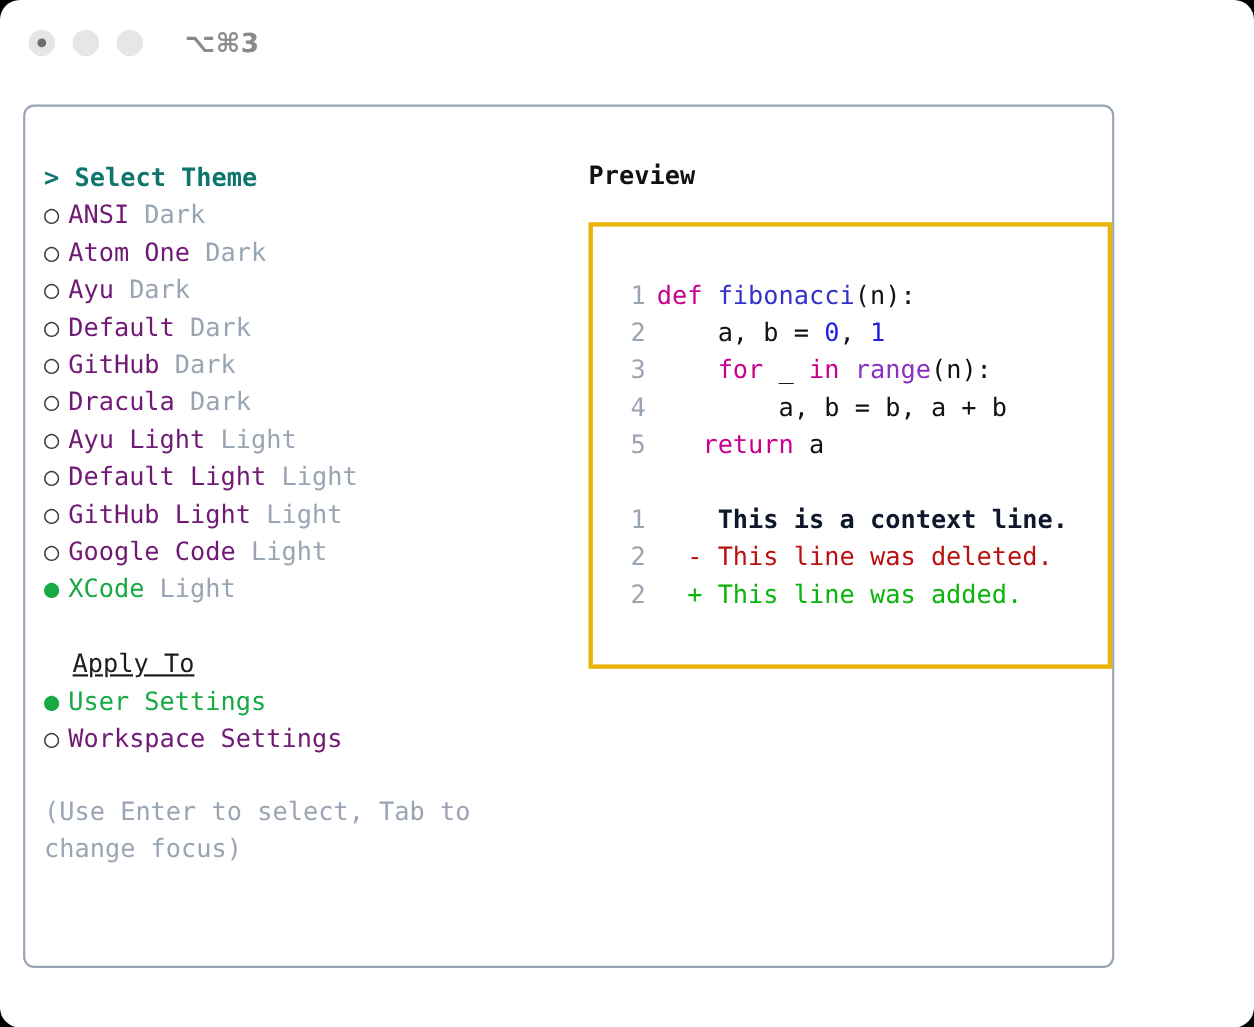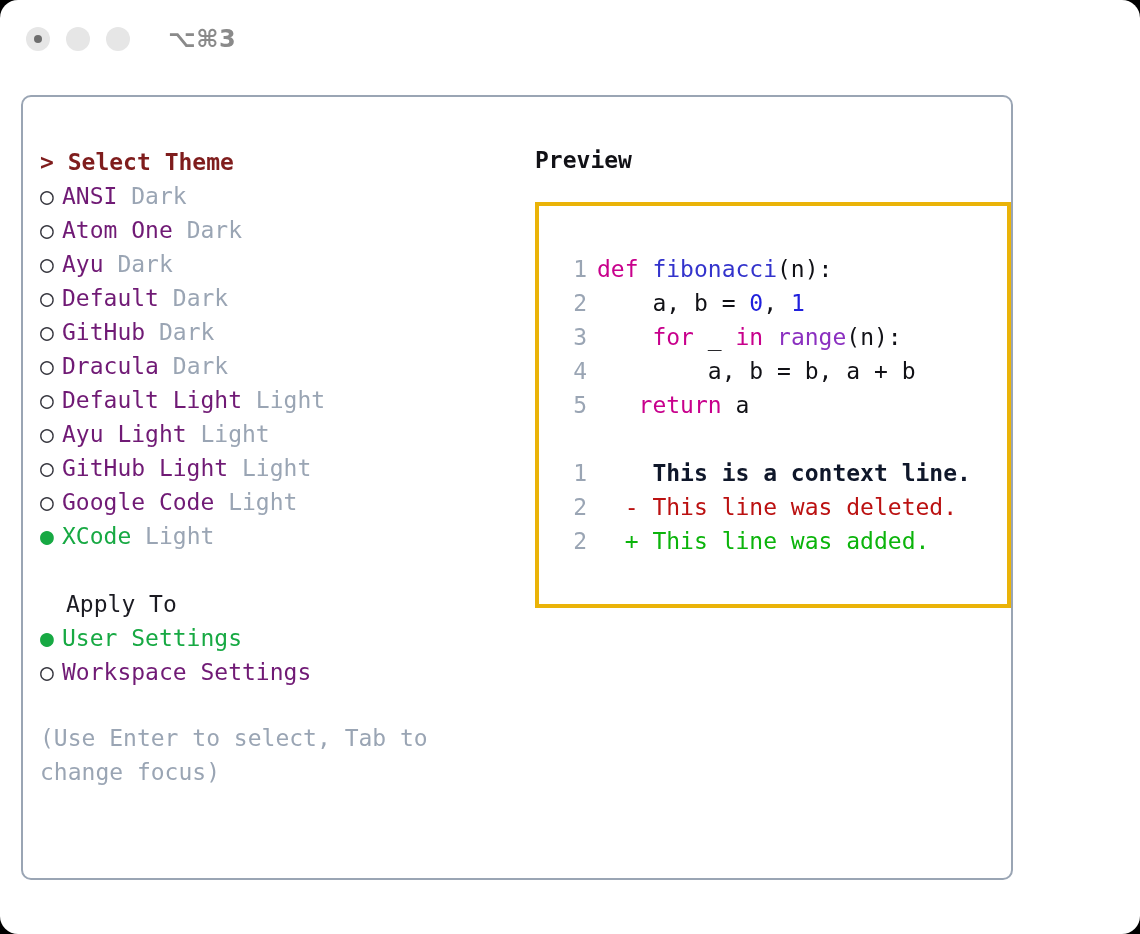--- a/index.html
+++ b/index.html
@@ -93,39 +93,40 @@
   }
 
   .row {
     font-size: 23px;
     line-height: 34px;
     white-space: pre;
     color: #2b2b33;
   }
   .row.header {
     font-weight: bold;
-    color: #7f1d1d;
+    color: #0f766e;
   }
   .bullet {
     display: inline-block;
     width: 22px;
     color: #3a3a42;
   }
   .bullet.sel { color: #17a943; }
   .name { color: #701a75; }
   .name.sel { color: #17a943; }
   .tag { color: #9aa5b4; }
 
   .spacer { height: 34px; }
   .apply-header {
     font-size: 23px;
     line-height: 34px;
     white-space: pre;
     color: #1b1b22;
     padding-left: 26px;
+    text-decoration: underline;
   }
 
   .hint {
     margin-top: 32px;
     font-size: 23px;
     line-height: 34px;
     color: #9aa5b4;
     width: 405px;
   }
 
@@ -195,22 +196,22 @@
 
       <div class="left-col">
         <div class="row header"><span>&gt; </span><span>Select Theme</span></div>
         <div id="theme-list">
             <div class="row"><span class="bullet">○</span><span class="name">ANSI</span><span class="tag"> Dark</span></div>
             <div class="row"><span class="bullet">○</span><span class="name">Atom One</span><span class="tag"> Dark</span></div>
             <div class="row"><span class="bullet">○</span><span class="name">Ayu</span><span class="tag"> Dark</span></div>
             <div class="row"><span class="bullet">○</span><span class="name">Default</span><span class="tag"> Dark</span></div>
             <div class="row"><span class="bullet">○</span><span class="name">GitHub</span><span class="tag"> Dark</span></div>
             <div class="row"><span class="bullet">○</span><span class="name">Dracula</span><span class="tag"> Dark</span></div>
+            <div class="row"><span class="bullet">○</span><span class="name">Ayu Light</span><span class="tag"> Light</span></div>
             <div class="row"><span class="bullet">○</span><span class="name">Default Light</span><span class="tag"> Light</span></div>
-            <div class="row"><span class="bullet">○</span><span class="name">Ayu Light</span><span class="tag"> Light</span></div>
             <div class="row"><span class="bullet">○</span><span class="name">GitHub Light</span><span class="tag"> Light</span></div>
             <div class="row"><span class="bullet">○</span><span class="name">Google Code</span><span class="tag"> Light</span></div>
             <div class="row"><span class="bullet sel">●</span><span class="name sel">XCode</span><span class="tag"> Light</span></div>
           </div>
 
         <div class="spacer"></div>
 
         <div class="apply-header">Apply To</div>
         <div id="apply-list">
             <div class="row"><span class="bullet sel">●</span><span class="name sel">User Settings</span></div>

